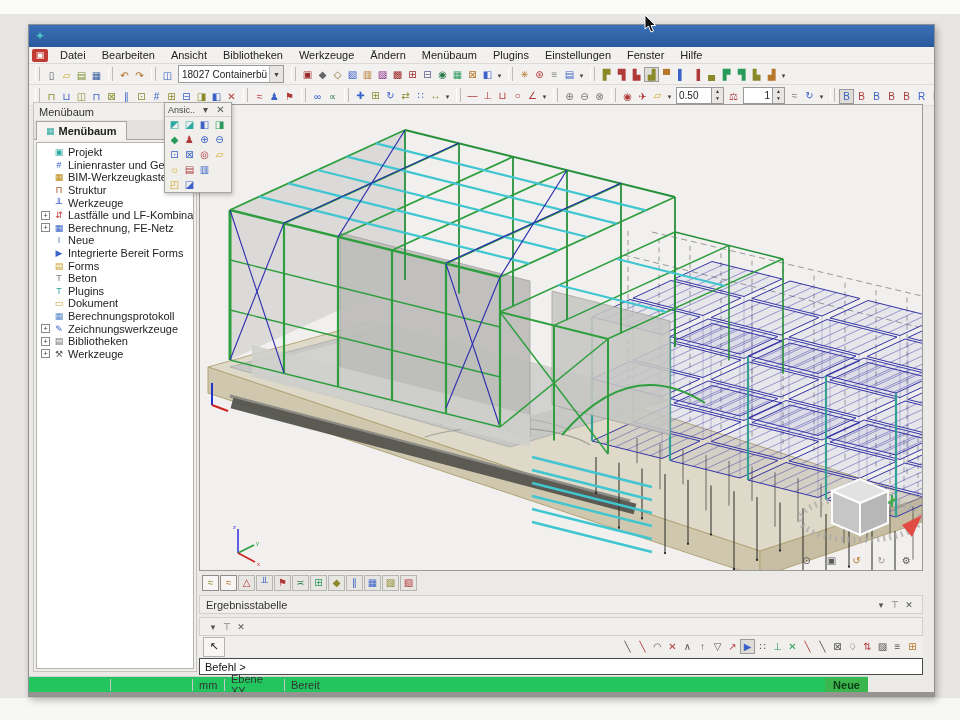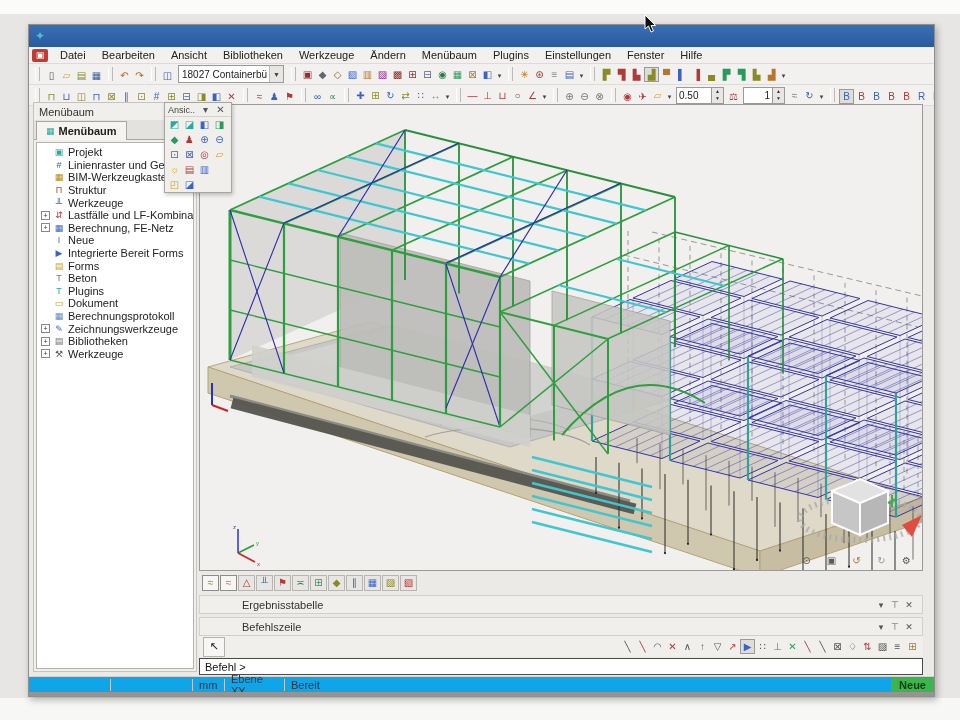--- a/index.html
+++ b/index.html
@@ -48,28 +48,28 @@
     box-shadow:1px 2px 4px rgba(0,0,0,.22);z-index:6;}
   .pal-head{height:13px;display:flex;align-items:center;font-size:9px;color:#444;padding:0 3px;gap:3px;border-bottom:1px solid #d5d3d0;}
   .pal-head .t{flex:1;overflow:hidden;white-space:nowrap;}
   .pal-row{display:flex;padding:0 2px;}
   .pal-row .ti{width:15px;height:15px;}
   .tabstrip{position:absolute;left:170px;top:548px;width:724px;height:19px;display:flex;align-items:center;background:#eceae7;padding-left:3px;}
   .tabstrip .ti{width:17px;height:16px;border:1px solid #b8b6b3;background:#e8e6e3;margin-right:1px;}
   .tabstrip .ti.pressed{background:#f7f6f4;border:1px solid #8f8d8a;}
   .phead{position:absolute;left:170px;width:724px;height:19px;background:#f0efec;border:1px solid #d2d0cd;box-sizing:border-box;
     display:flex;align-items:center;font-size:11px;color:#333;padding:0 6px;}
-  .phead .t{flex:1;margin-left:36px;}
+  .phead .t{flex:1;}
   .phead .ti{width:14px;font-size:9px;color:#555;}
   .cmdrow{position:absolute;left:170px;top:611px;width:724px;height:21px;background:#f0efec;display:flex;align-items:center;}
   .cursorbox{width:20px;height:18px;background:#f7f6f4;border:1px solid #b5b3b0;margin-left:4px;display:flex;align-items:center;justify-content:center;font-size:11px;color:#222;}
   .snapstrip{margin-left:auto;margin-right:3px;display:flex;align-items:center;}
   .cmdinput{position:absolute;left:170px;top:633px;width:724px;height:17px;background:#fff;border:1px solid #4a4a4a;box-sizing:border-box;
     font-size:11px;color:#111;display:flex;align-items:center;padding:0 5px;}
-  .statusbar{position:absolute;left:0;top:651px;width:905px;height:16px;background:#0ea5e9;border-top:1px solid #d5d3d0;
+  .statusbar{position:absolute;left:0;top:651px;width:839px;height:16px;background:#22c55e;border-top:1px solid #d5d3d0;
     display:flex;align-items:center;font-size:11px;color:#333;}
   .scell{border-right:1px solid #c9c7c4;height:12px;display:flex;align-items:center;padding:0 6px;box-sizing:border-box;}
   .notify{margin-left:auto;background:#3db54e;color:#0b3d14;height:14px;display:flex;align-items:center;padding:0 8px;
     font-size:11px;font-weight:bold;overflow:hidden;white-space:nowrap;max-width:52px;}
   .winbottom{position:absolute;left:0;top:667px;width:905px;height:4px;background:#969490;}
   .cursor{position:absolute;left:644px;top:14px;z-index:50;}
 </style>
 </head>
 <body>
 
@@ -728,21 +728,20 @@
       <span class="ti" style="color: rgb(138, 138, 42);">▨</span>
       <span class="ti" style="color: rgb(176, 58, 58);">▧</span>
     </div>
 
   <div class="phead" style="top:570px">
     <span class="t">Ergebnisstabelle</span>
     <span><span class="ti" style="color: rgb(85, 85, 85);">▾</span><span class="ti" style="color: rgb(85, 85, 85);">⊤</span><span class="ti" style="color: rgb(85, 85, 85);">✕</span></span>
   </div>
 
   <div class="phead" style="top:592px">
-    <span class="t">Befehlszeile</span>
     <span><span class="ti" style="color: rgb(85, 85, 85);">▾</span><span class="ti" style="color: rgb(85, 85, 85);">⊤</span><span class="ti" style="color: rgb(85, 85, 85);">✕</span></span>
   </div>
 
   <div class="cmdrow">
     <span class="cursorbox" id="ptrbox" style="color: rgb(34, 34, 34);">↖</span>
     <span class="snapstrip">
         <span class="ti" style="color: rgb(85, 85, 85);">╲</span>
         <span class="ti" style="color: rgb(176, 58, 58);">╲</span>
         <span class="ti" style="color: rgb(85, 85, 85);">◠</span>
         <span class="ti" style="color: rgb(176, 58, 58);">✕</span>

